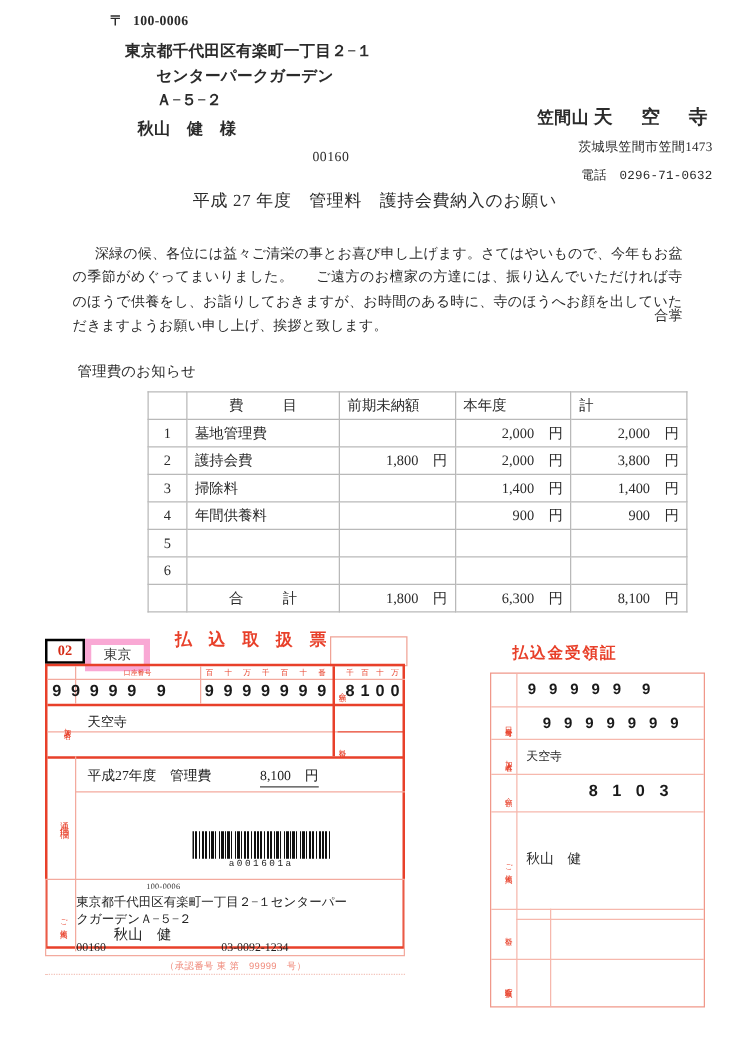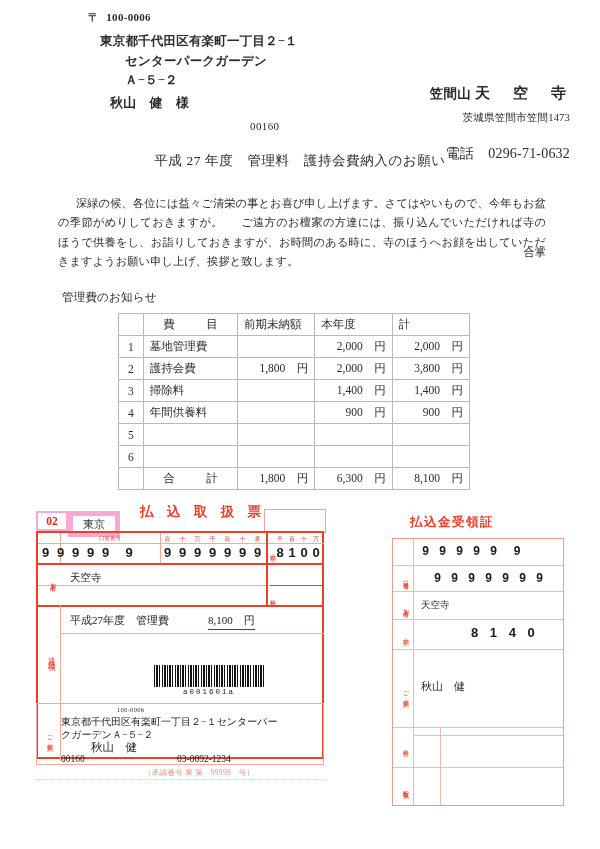--- a/index.html
+++ b/index.html
@@ -79,24 +79,25 @@
     font-size: 15px;
     letter-spacing: 4px;
   }
   .sender-addr {
     margin-top: 8px;
     font-size: 10.5px;
     white-space: nowrap;
     letter-spacing: .2px;
   }
   .sender-tel {
-    margin-top: 20px;
-    font-size: 14px;
+    margin-top: 8px;
+    font-size: 10px;
     white-space: nowrap;
     letter-spacing: .2px;
+    font-family: Liberation Mono, monospace;
   }
 
   .cust-no {
     position: absolute;
     left: 250px; top: 120px;
     font-size: 11px;
     letter-spacing: .4px;
   }
 
   .doc-title {
@@ -133,21 +134,21 @@
   
   .table-caption {
     position: absolute;
     left: 62px; top: 290px;
     font-size: 11.5px;
     letter-spacing: .2px;
   }
   table.fee {
     position: absolute;
     left: 118px; top: 313px;
-    width: 352px;
+    width: 432px;
     border-collapse: collapse;
     font-size: 11.5px;
   }
   table.fee td, table.fee th {
     border: 1px solid #b9b9b9;
     height: 21px;
     padding: 0 6px;
     font-weight: normal;
   }
   .col-no    { width: 22px;  text-align: center; }
@@ -175,21 +176,21 @@
     font-weight: bold;
     letter-spacing: 5px;
     color: #e8402a;
     white-space: nowrap;
     font-family: "Liberation Serif", serif;
   }
   .box-02 {
     position: absolute;
     left: 0px; top: 10px;
     width: 28px; height: 16px;
-    border: 2px solid #f9a8d4;
+    border: 2px solid #000000;
     font-size: 11.5px;
     font-weight: bold;
     color: #d42b16;
     text-align: center;
     line-height: 16px;
     font-family: "Liberation Serif", serif;
   }
   .box-tokyo {
     position: absolute;
     left: 32px; top: 10px;
@@ -369,24 +370,24 @@
   }
   .payer-tel {
     position: absolute;
     left: 140px; top: 50px;
     font-size: 9.5px;
     color: #222;
     font-family: "Liberation Serif", serif;
   }
   .approval {
     position: absolute;
-    left: 144px; top: 768px;
+    left: 132px; top: 768px;
     font-size: 7.5px;
     color: #f08b7c;
-    font-family: Liberation Serif, serif;
+    font-family: Liberation Sans, sans-serif;
     letter-spacing: .3px;
     white-space: nowrap;
   }
   .dots {
     position: absolute;
     left: 36px; top: 779px;
     width: 288px;
     border-top: 1px dotted #f3c4bb;
   }
 </style>
@@ -412,21 +413,21 @@
     </div>
     <div class="sender-addr">茨城県笠間市笠間1473</div>
     <div class="sender-tel">電話　0296-71-0632</div>
   </div>
 
   <div class="cust-no">00160</div>
 
   <div class="doc-title">平成 27 年度　管理料　護持会費納入のお願い</div>
 
   <div class="body-text">
-    <span class="indent"></span><span>深緑の候、各位には益々ご清栄の事とお喜び申し上げます。さてはやいもので、今年もお盆の季節がめ</span><span>りしておきますが。</span><span class="gap"></span><span>ご遠方のお檀家の方達には、振り込んでいただければ寺のほうで供養をし、お詣</span><span>りしておきますが、お時間のある時に、寺のほうへお顔を出していただきますようお願い申し上げ、挨拶</span><span>と致します。</span>
+    <span class="indent"></span><span>深緑の候、各位には益々ご清栄の事とお喜び申し上げます。さてはやいもので、今年もお盆の季節がめ</span><span>ぐってまいりました。</span><span class="gap"></span><span>ご遠方のお檀家の方達には、振り込んでいただければ寺のほうで供養をし、お詣</span><span>りしておきますが、お時間のある時に、寺のほうへお顔を出していただきますようお願い申し上げ、挨拶</span><span>と致します。</span>
   </div>
   <div class="closing">合掌</div>
 
   <div class="table-caption">管理費のお知らせ</div>
 
   <table class="fee">
     <thead>
       <tr>
         <th class="col-no"></th>
         <th class="col-item hdr-item">費　目</th>
@@ -614,21 +615,21 @@
         <div class="digit-cell" style="width:17px;font-size:12px;">9</div>
         <div class="digit-cell" style="width:17px;font-size:12px;">9</div>
         <div class="digit-cell" style="width:17px;font-size:12px;">9</div>
         <div class="digit-cell" style="width:17px;font-size:12px;">9</div>
       </div>
 
       <div style="position:absolute;left:5px;top:56px;height:22px;width:11px;" class="vlabel">加入者名</div>
       <div class="stub-text" style="left:28px;top:60px;font-size:9.5px;">天空寺</div>
 
       <div style="position:absolute;left:5px;top:84px;height:22px;width:11px;" class="vlabel">金額</div>
-      <div class="stub-digit" style="left:78px;top:86px;font-size:13px;letter-spacing:4px;">8 1 4 0</div>
+      <div class="stub-digit" style="left:78px;top:86px;font-size:13px;letter-spacing:4px;">8 1 0 3</div>
 
       <div style="position:absolute;left:5px;top:130px;height:46px;width:11px;" class="vlabel">ご依頼人</div>
       <div class="stub-text" style="left:28px;top:140px;font-size:11px;">秋山　健</div>
 
       <div style="position:absolute;left:5px;top:196px;height:22px;width:11px;" class="vlabel">料金</div>
 
       <div style="position:absolute;left:5px;top:234px;height:28px;width:11px;" class="vlabel">貯金取扱</div>
     </div>
   </div>
 

